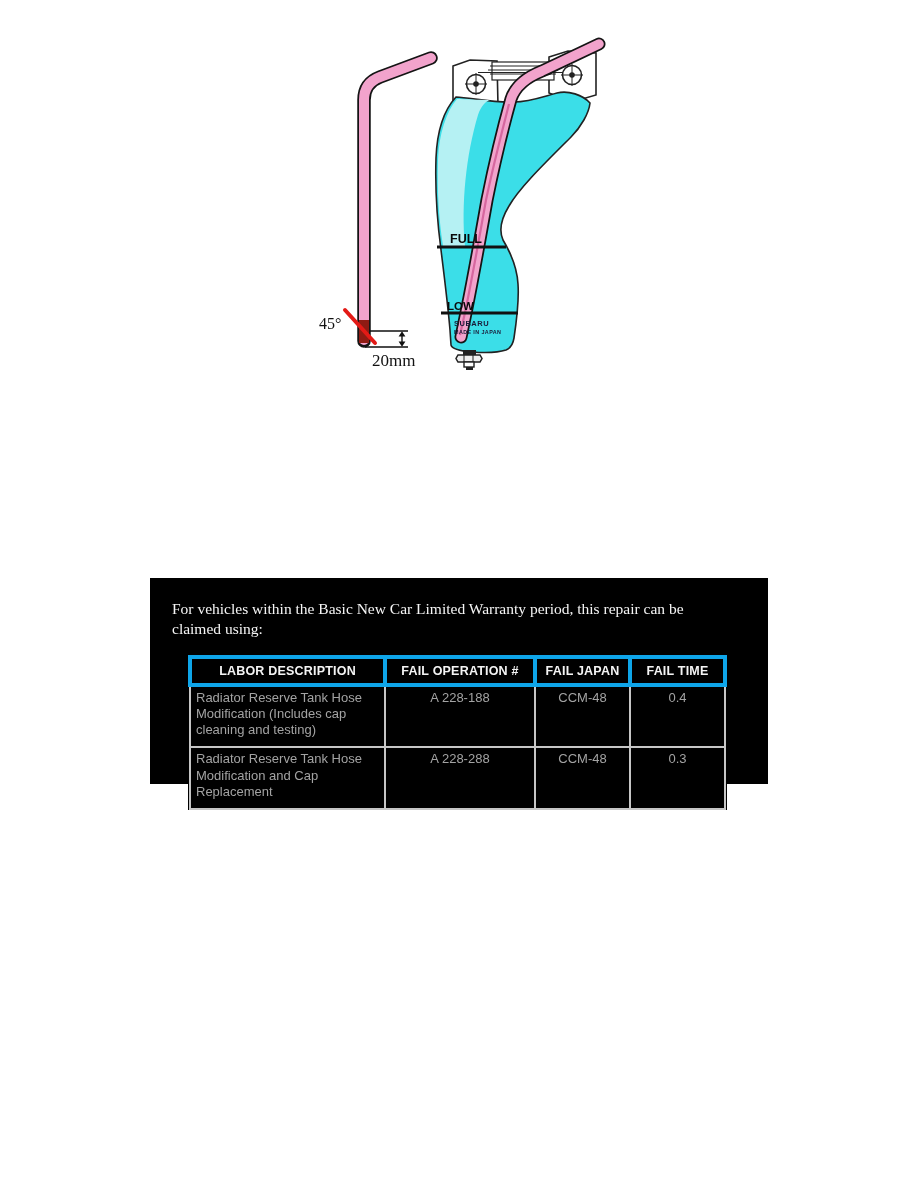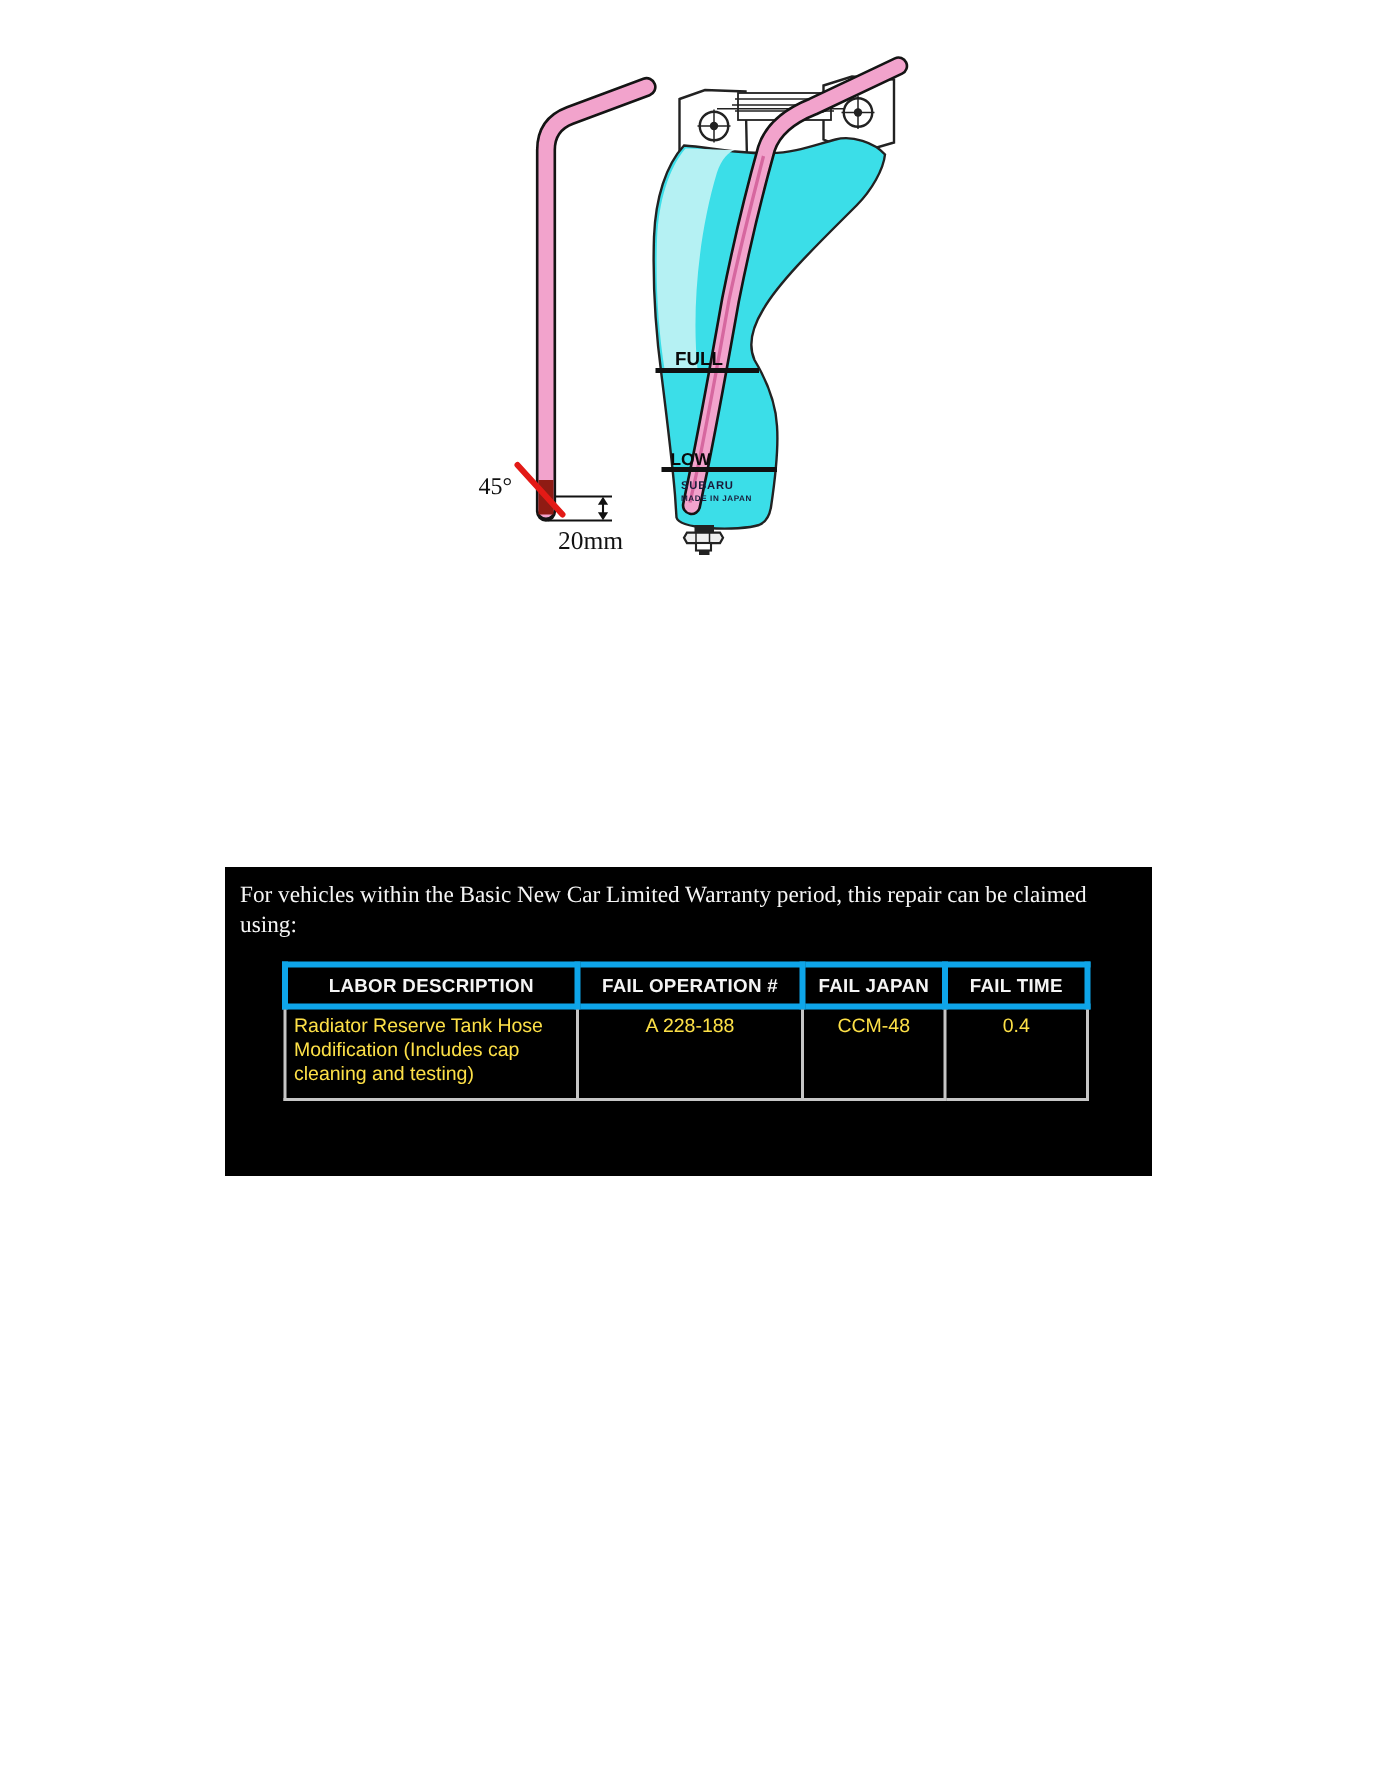--- a/index.html
+++ b/index.html
@@ -22,21 +22,21 @@
   
   .warranty-panel {
     position: absolute;
     left: 150px; top: 578px;
     width: 618px; height: 206px;
     background: #000000;
     color: #f2f2f2;
     box-sizing: border-box;
   }
   .warranty-intro {
-    margin: 4px;
+    margin: 16px;
     padding: 5px 20px 0 6px;
     font-family: "Liberation Serif", serif;
     font-size: 15.5px;
     line-height: 1.28;
     color: #f5f5f5;
   }
   table.labor-table {
     border-collapse: collapse;
     table-layout: fixed;
     margin: 14px 0 0 38px;
@@ -52,21 +52,21 @@
     font-size: 12.5px;
     font-weight: bold;
     color: #f4f4f4;
     text-align: center;
     padding: 5px 2px;
     letter-spacing: 0.2px;
   }
   table.labor-table td {
     border: 2px solid #c6c6c6;
     font-size: 13px;
-    color: #fde047;
+    color: #a3a3a3;
     vertical-align: top;
     padding: 3px 5px 8px 5px;
     line-height: 1.25;
   }
   table.labor-table td.center { text-align: center; }
 </style>
 </head>
 <body>
 
 <div class="diagram-wrap">
@@ -181,15 +181,21 @@
         <th>FAIL TIME</th>
       </tr>
     </thead>
     <tbody>
       <tr>
         <td>Radiator Reserve Tank Hose Modification (Includes cap cleaning and testing)</td>
         <td class="center">A 228-188</td>
         <td class="center">CCM-48</td>
         <td class="center">0.4</td>
       </tr>
+      <tr>
+        <td>Radiator Reserve Tank Hose Modification and Cap Replacement</td>
+        <td class="center">A 228-288</td>
+        <td class="center">CCM-48</td>
+        <td class="center">0.3</td>
+      </tr>
     </tbody>
   </table>
 </div>
 
 </body></html>

